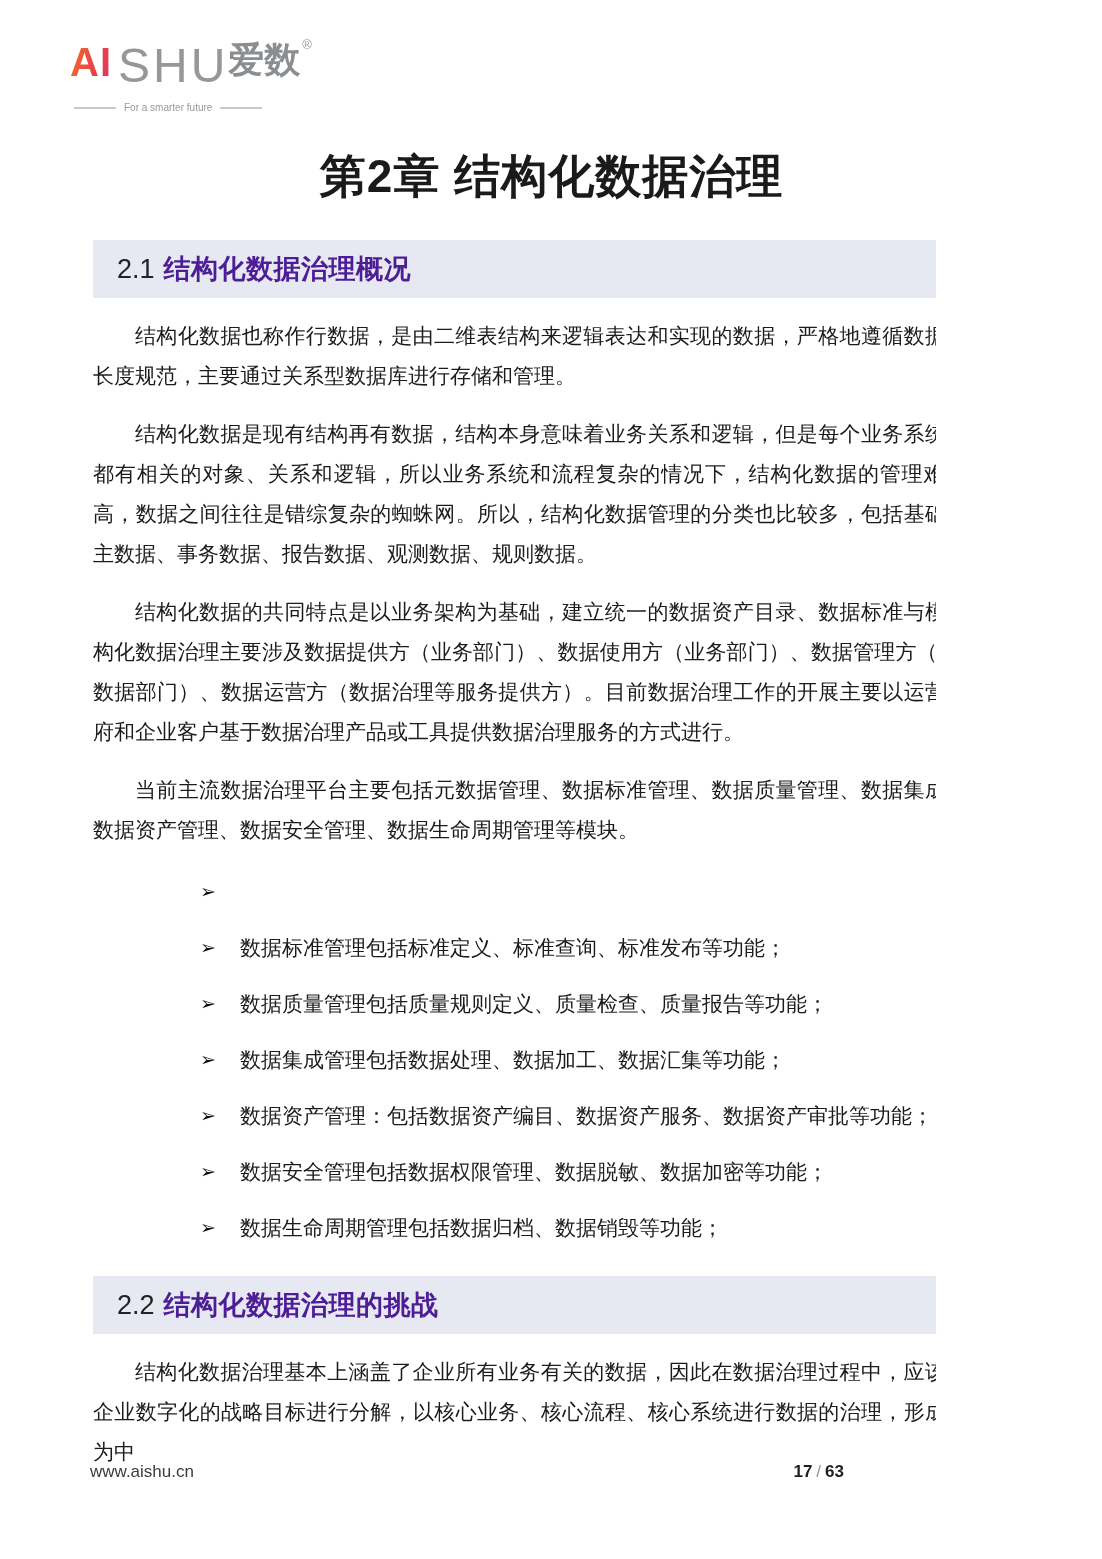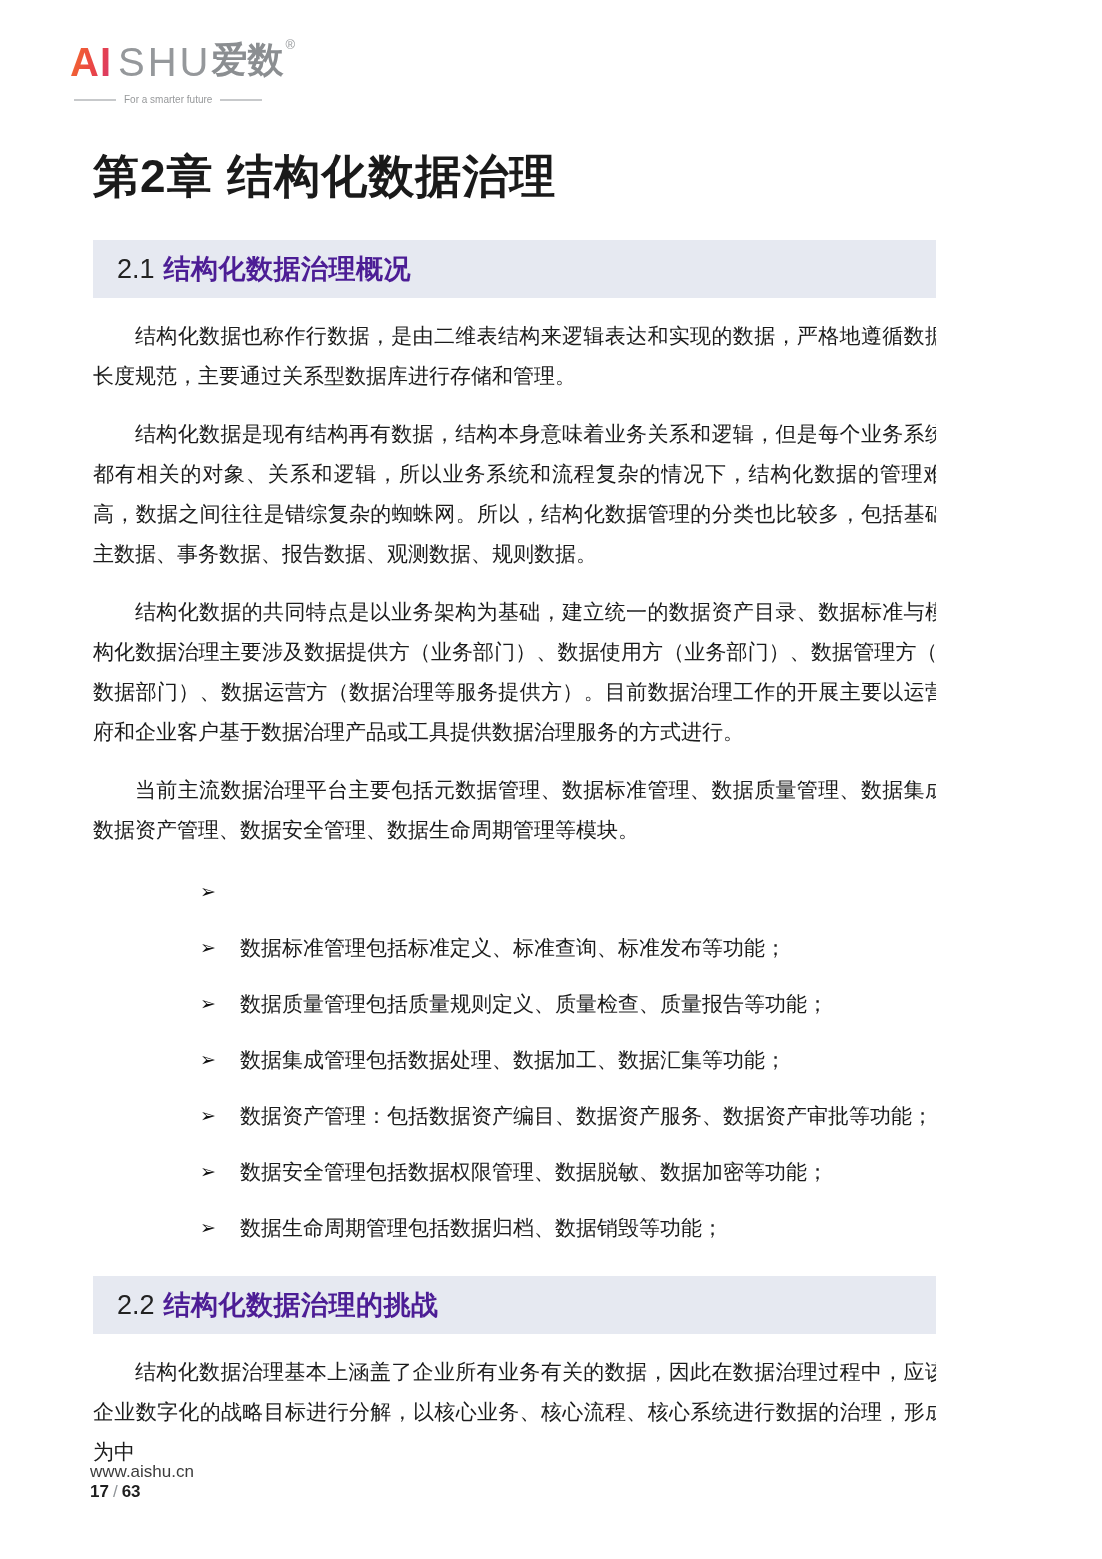--- a/index.html
+++ b/index.html
@@ -30,21 +30,21 @@
   .logo-ai {
     font-size: 40px;
     font-weight: bold;
     background: linear-gradient(105deg, #f4702c 0%, #ea4545 55%, #d8386b 100%);
     -webkit-background-clip: text;
     background-clip: text;
     color: transparent;
     letter-spacing: 1px;
   }
   .logo-shu {
-    font-size: 40px;
+    font-size: 48px;
     font-weight: normal;
     color: #95989b;
     letter-spacing: 3px;
     margin-left: 6px;
   }
   .logo-cn {
     font-size: 36px;
     font-weight: bold;
     color: #8b8e91;
     margin-left: 0;
@@ -76,21 +76,21 @@
 
   
   .content {
     position: absolute;
     left: 93px;
     top: 0;
     width: 917px;
   }
   .chapter-title {
     margin-top: 146px;
-    text-align: left;
+    text-align: center;
     font-size: 46px;
     font-weight: bold;
     color: #1a1a1a;
     letter-spacing: 1px;
   }
   .section-heading {
     margin-top: 32px;
     background: #e6e9f1;
     height: 58px;
     display: flex;
@@ -141,21 +141,20 @@
 
   
   .footer {
     position: absolute;
     left: 90px;
     right: 92px;
     top: 1462px;
     display: flex;
     justify-content: space-between;
     align-items: baseline;
-    flex-direction: column;
   }
   .footer-url {
     font-size: 17px;
     color: #3c3c3c;
   }
   .footer-page {
     font-size: 17px;
     color: #1f1f1f;
   }
   .footer-page .num { font-weight: bold; }

